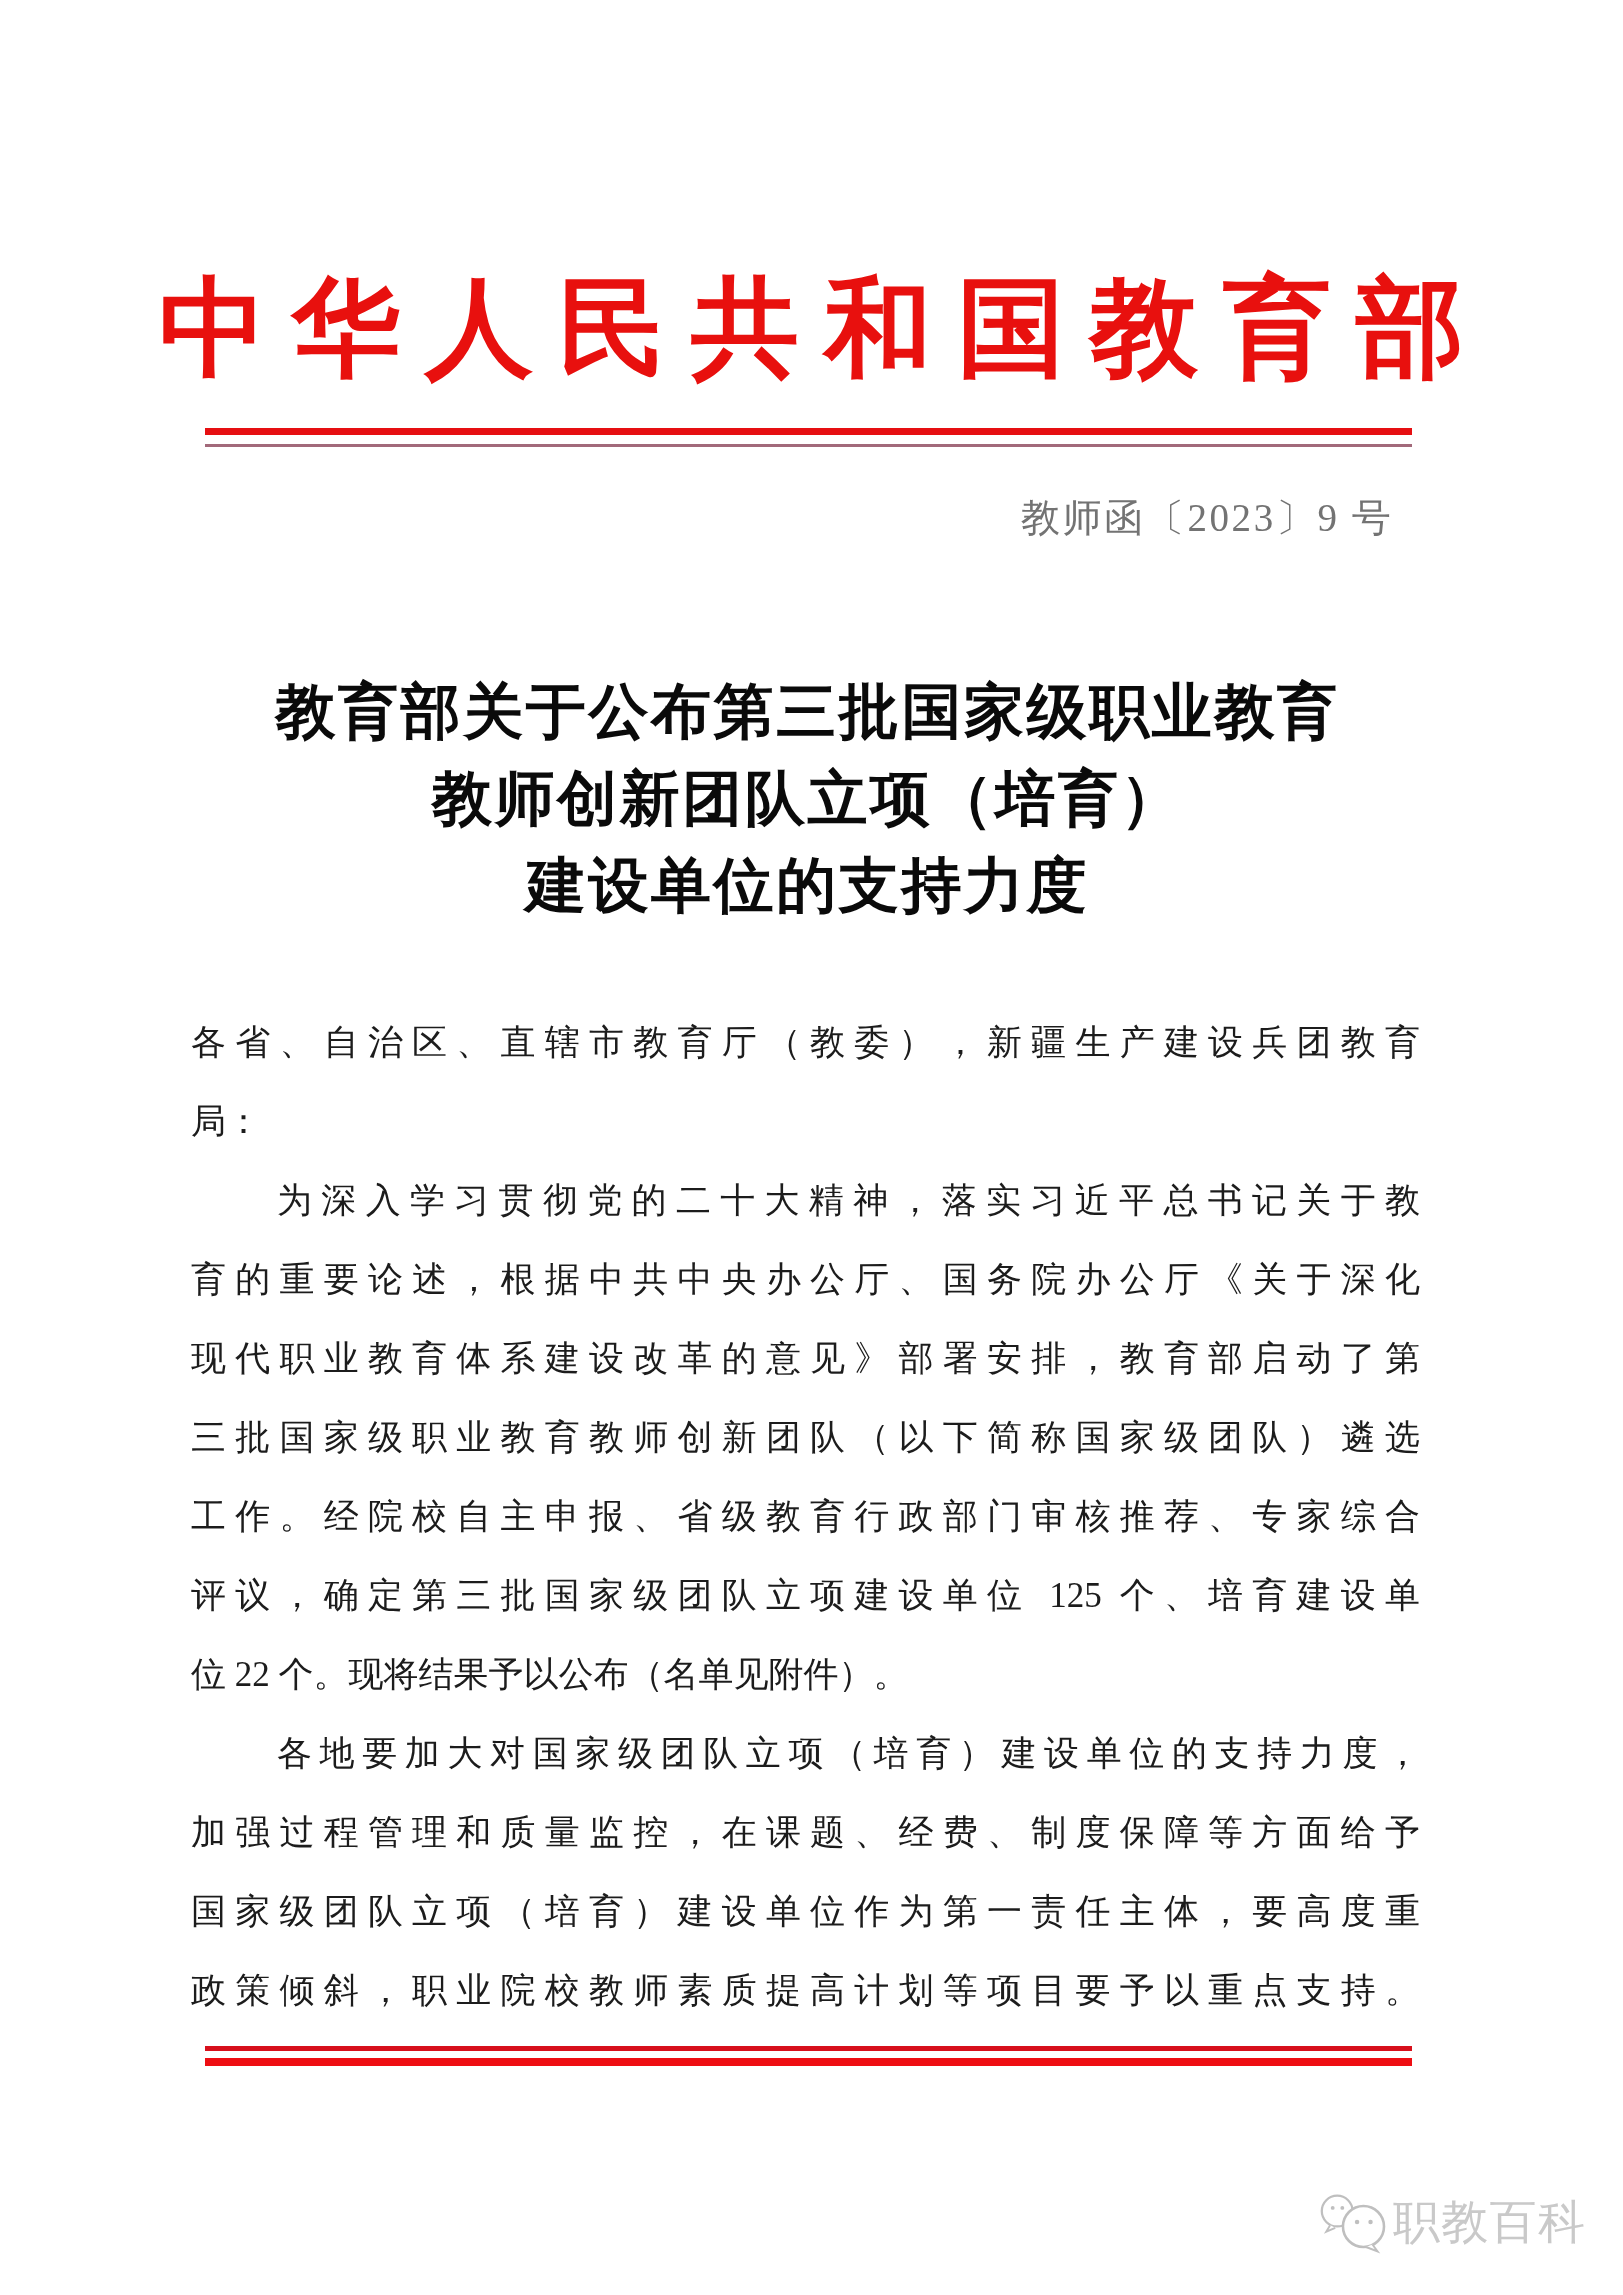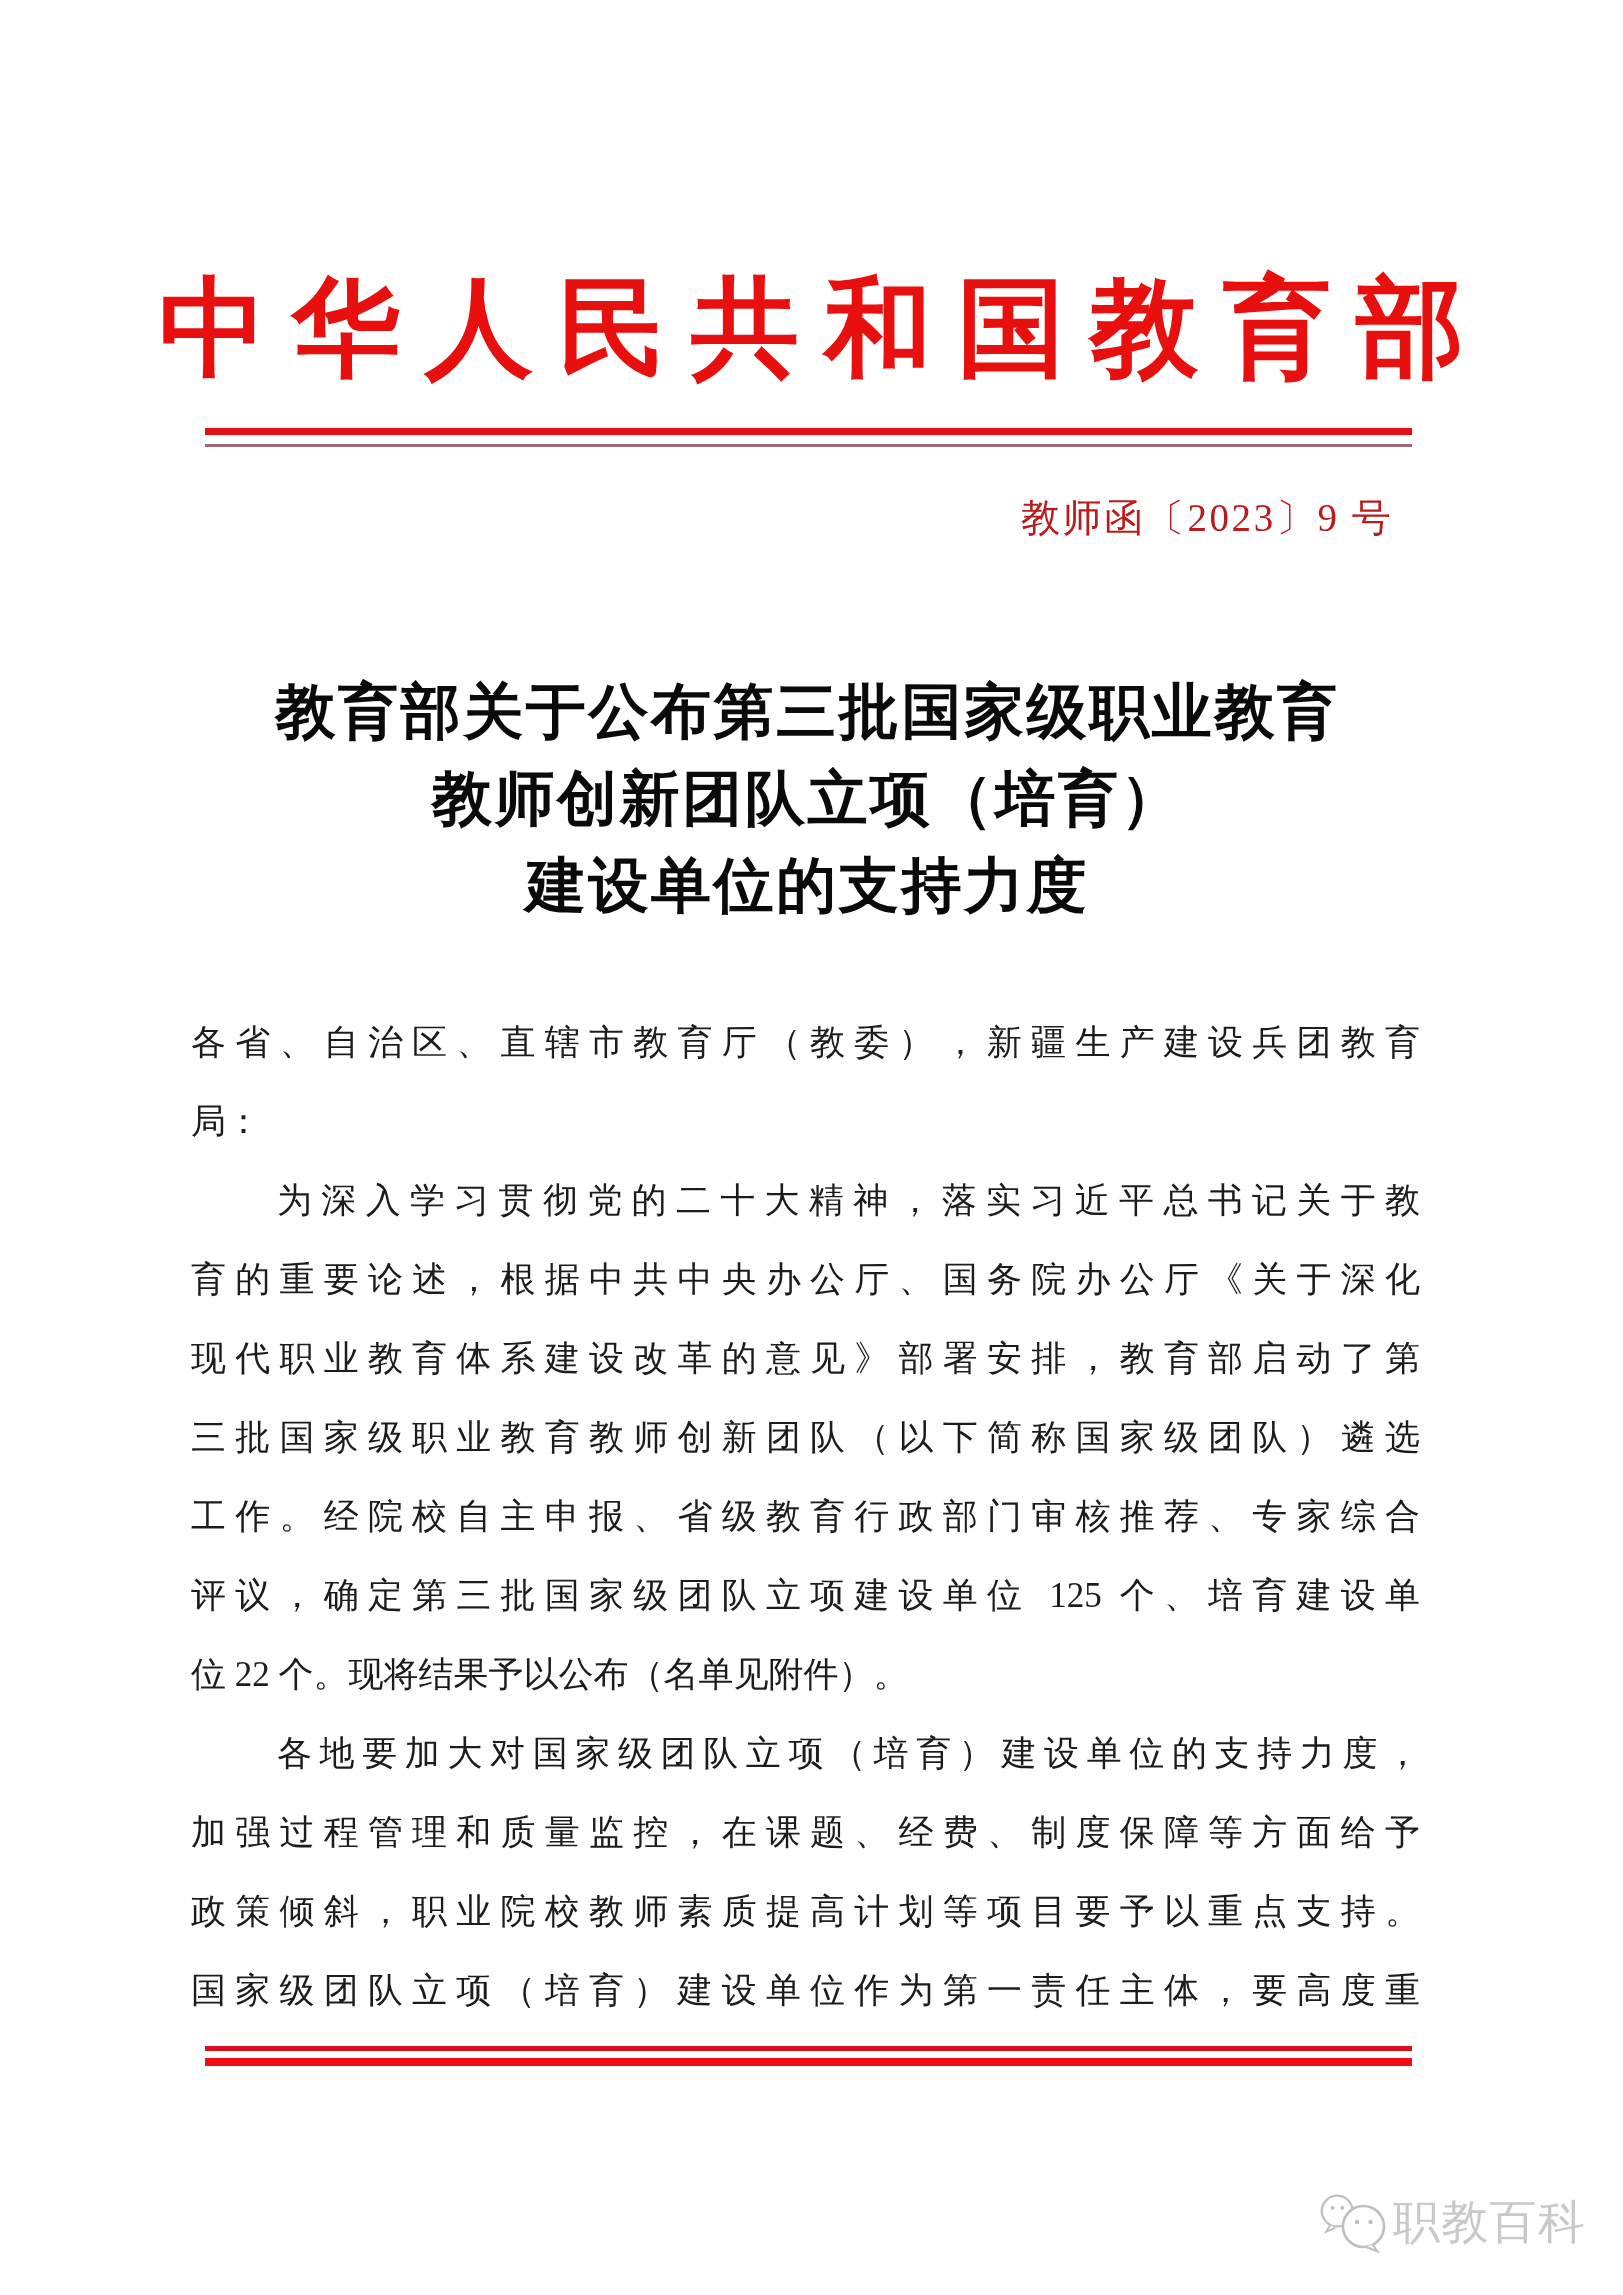--- a/index.html
+++ b/index.html
@@ -23,21 +23,21 @@
     color:#e8100e;
     white-space:nowrap;
   }
   .rule{position:absolute;left:205px;width:1207px;}
   .rule-thick{top:428px;height:7.2px;background:#e60f12;}
   .rule-thin{top:444px;height:2.6px;background:#a2697a;}
   
   .doc-number{
     position:absolute;top:492px;left:1021px;
     font-size:39px;line-height:52px;
-    color:#b91c1c;
+    color:#737373;
     letter-spacing:2.6px;
     white-space:nowrap;
   }
   
   .doc-title{
     position:absolute;top:669px;left:0;right:8px;
     text-align:center;
     font-weight:bold;
     color:#0a0a0a;
   }
@@ -102,22 +102,22 @@
       <div class="body-line">局：</div>
       <div class="body-line indent just">为深入学习贯彻党的二十大精神，落实习近平总书记关于教</div>
       <div class="body-line just">育的重要论述，根据中共中央办公厅、国务院办公厅《关于深化</div>
       <div class="body-line just">现代职业教育体系建设改革的意见》部署安排，教育部启动了第</div>
       <div class="body-line just">三批国家级职业教育教师创新团队（以下简称国家级团队）遴选</div>
       <div class="body-line just">工作。经院校自主申报、省级教育行政部门审核推荐、专家综合</div>
       <div class="body-line just">评议，确定第三批国家级团队立项建设单位 125 个、培育建设单</div>
       <div class="body-line">位 22 个。现将结果予以公布（名单见附件）。</div>
       <div class="body-line indent just">各地要加大对国家级团队立项（培育）建设单位的支持力度，</div>
       <div class="body-line just">加强过程管理和质量监控，在课题、经费、制度保障等方面给予</div>
+      <div class="body-line just">国家级团队立项（培育）建设单位作为第一责任主体，要高度重</div>
       <div class="body-line just">政策倾斜，职业院校教师素质提高计划等项目要予以重点支持。</div>
-      <div class="body-line just">国家级团队立项（培育）建设单位作为第一责任主体，要高度重</div>
     </div>
 
   <div class="rule bottom-rule-a"></div>
   <div class="rule bottom-rule-b"></div>
 
   <div class="watermark">
     <svg class="wm-logo" viewBox="0 0 120 106" fill="none" xmlns="http://www.w3.org/2000/svg">
 
       <circle cx="33" cy="36" r="24" fill="#ffffff" stroke="#bfbfbf" stroke-width="3.5"></circle>
       <circle cx="26" cy="31" r="3" fill="#bfbfbf"></circle>

